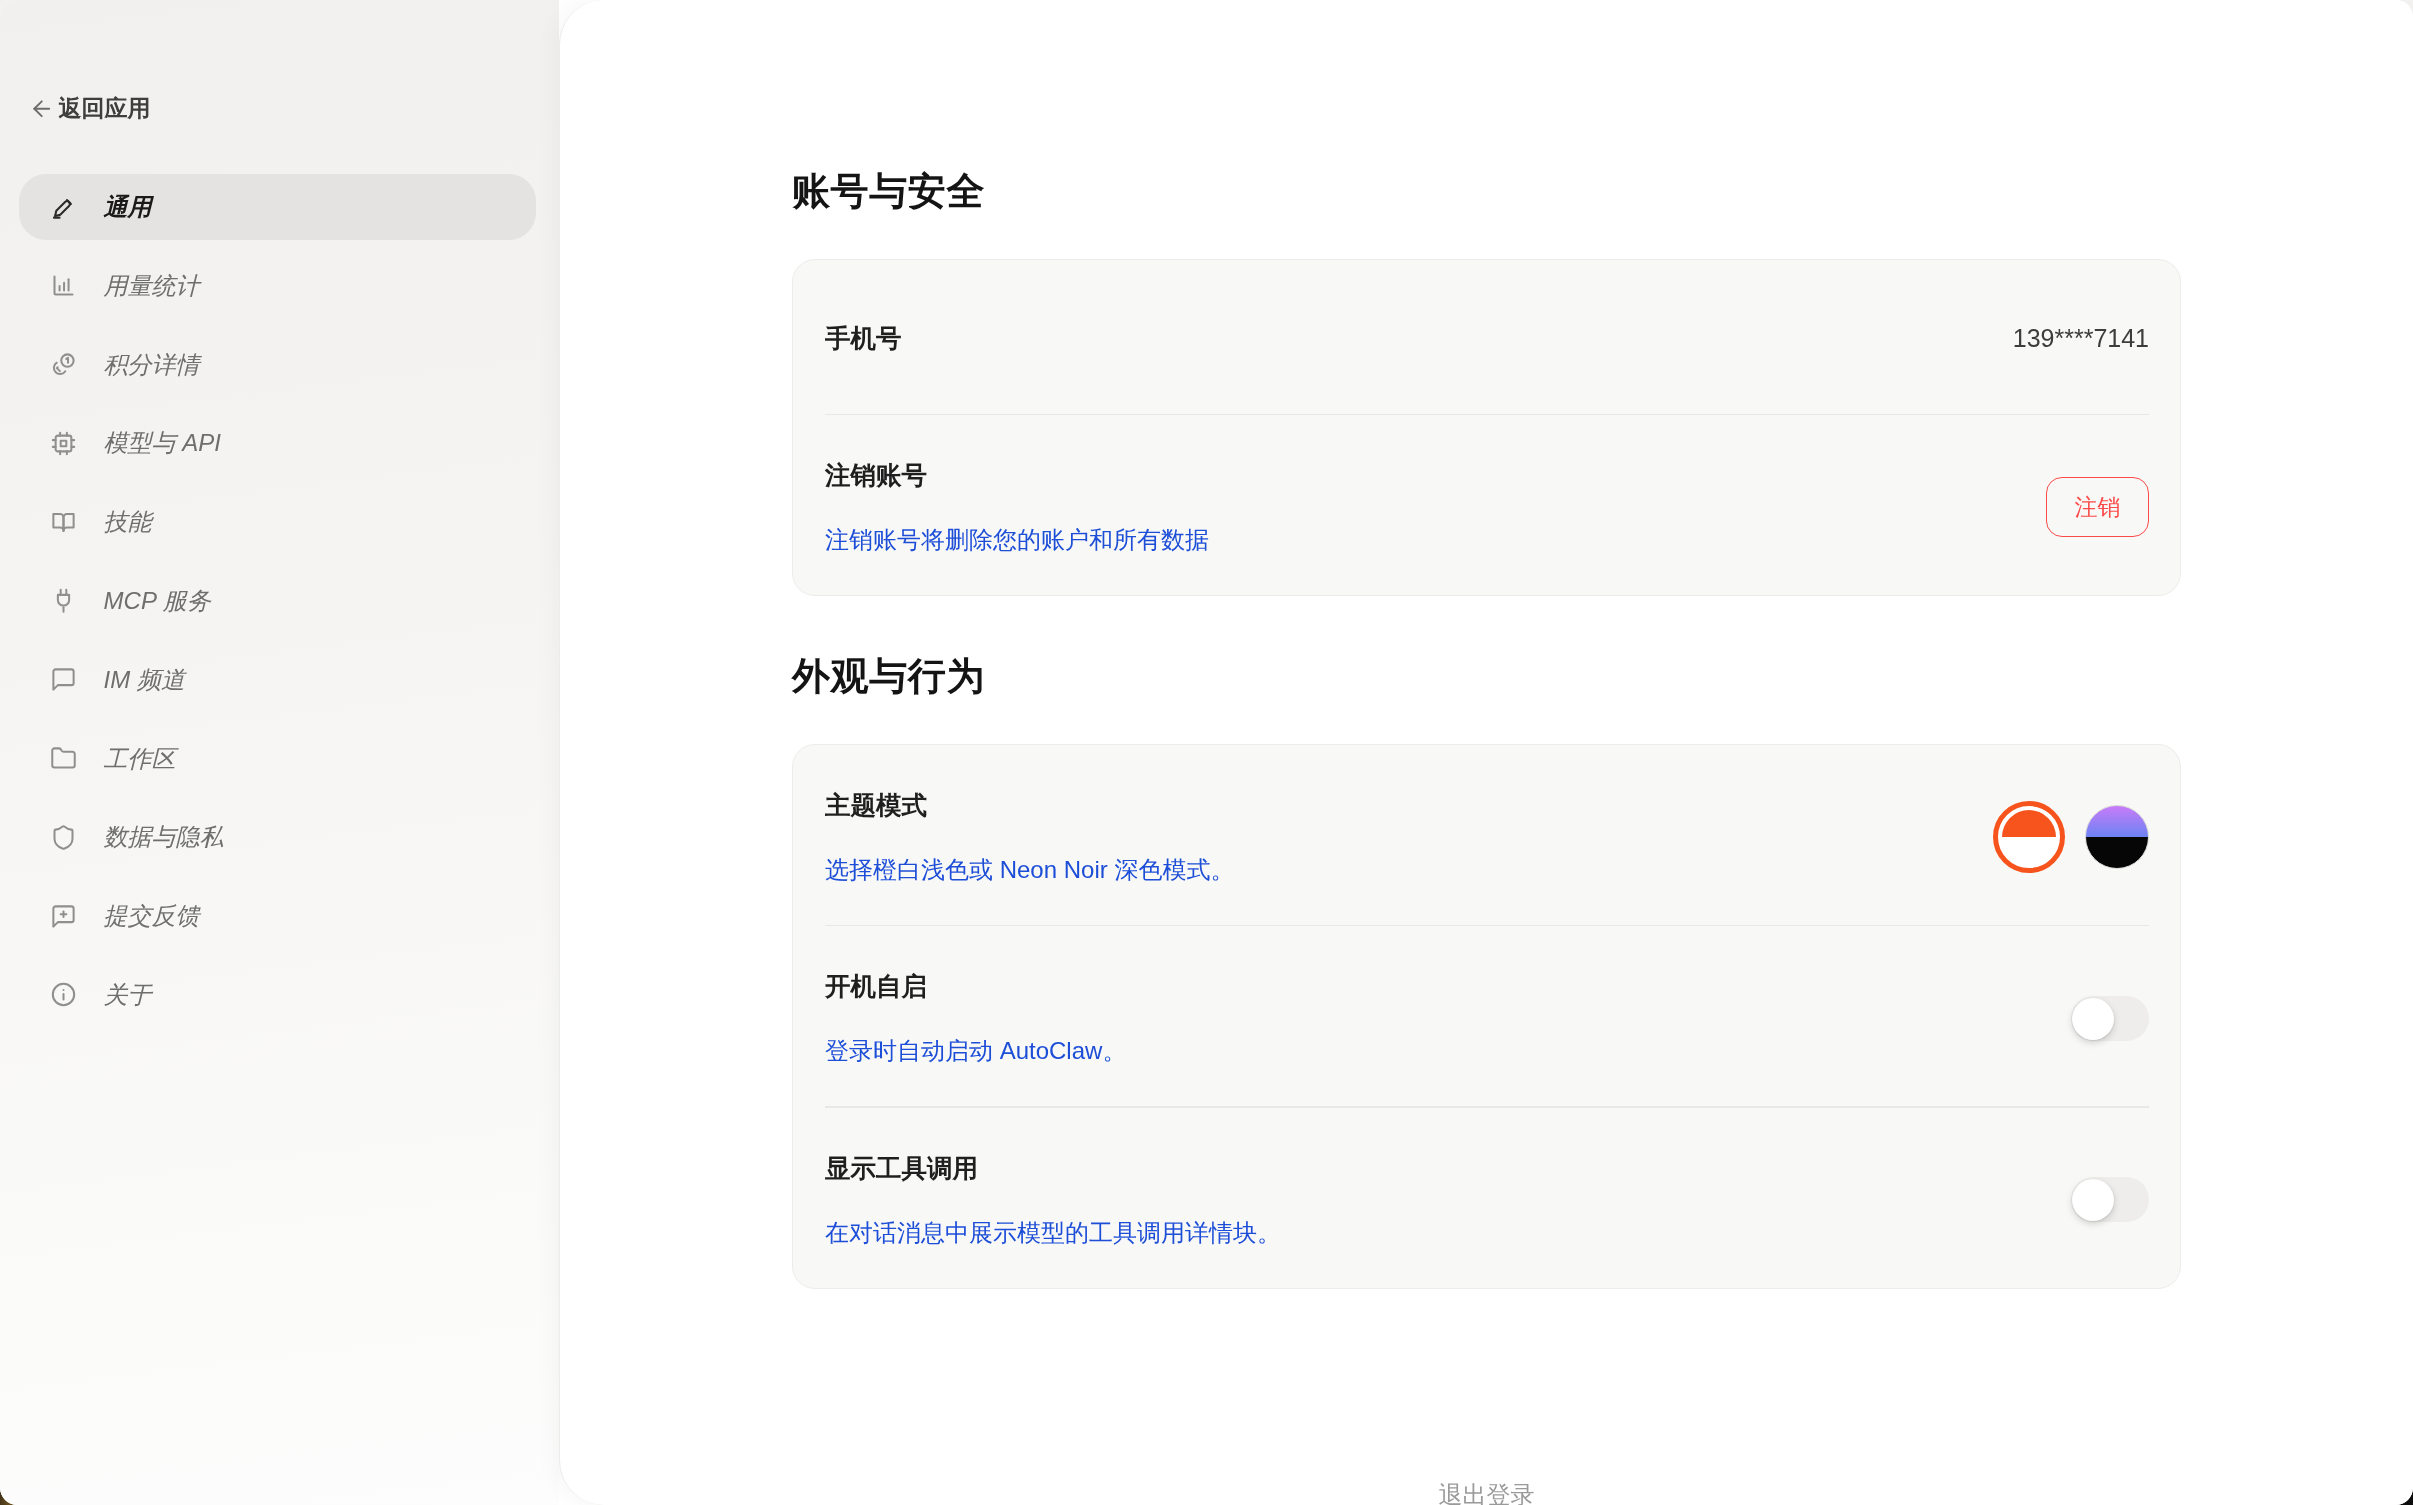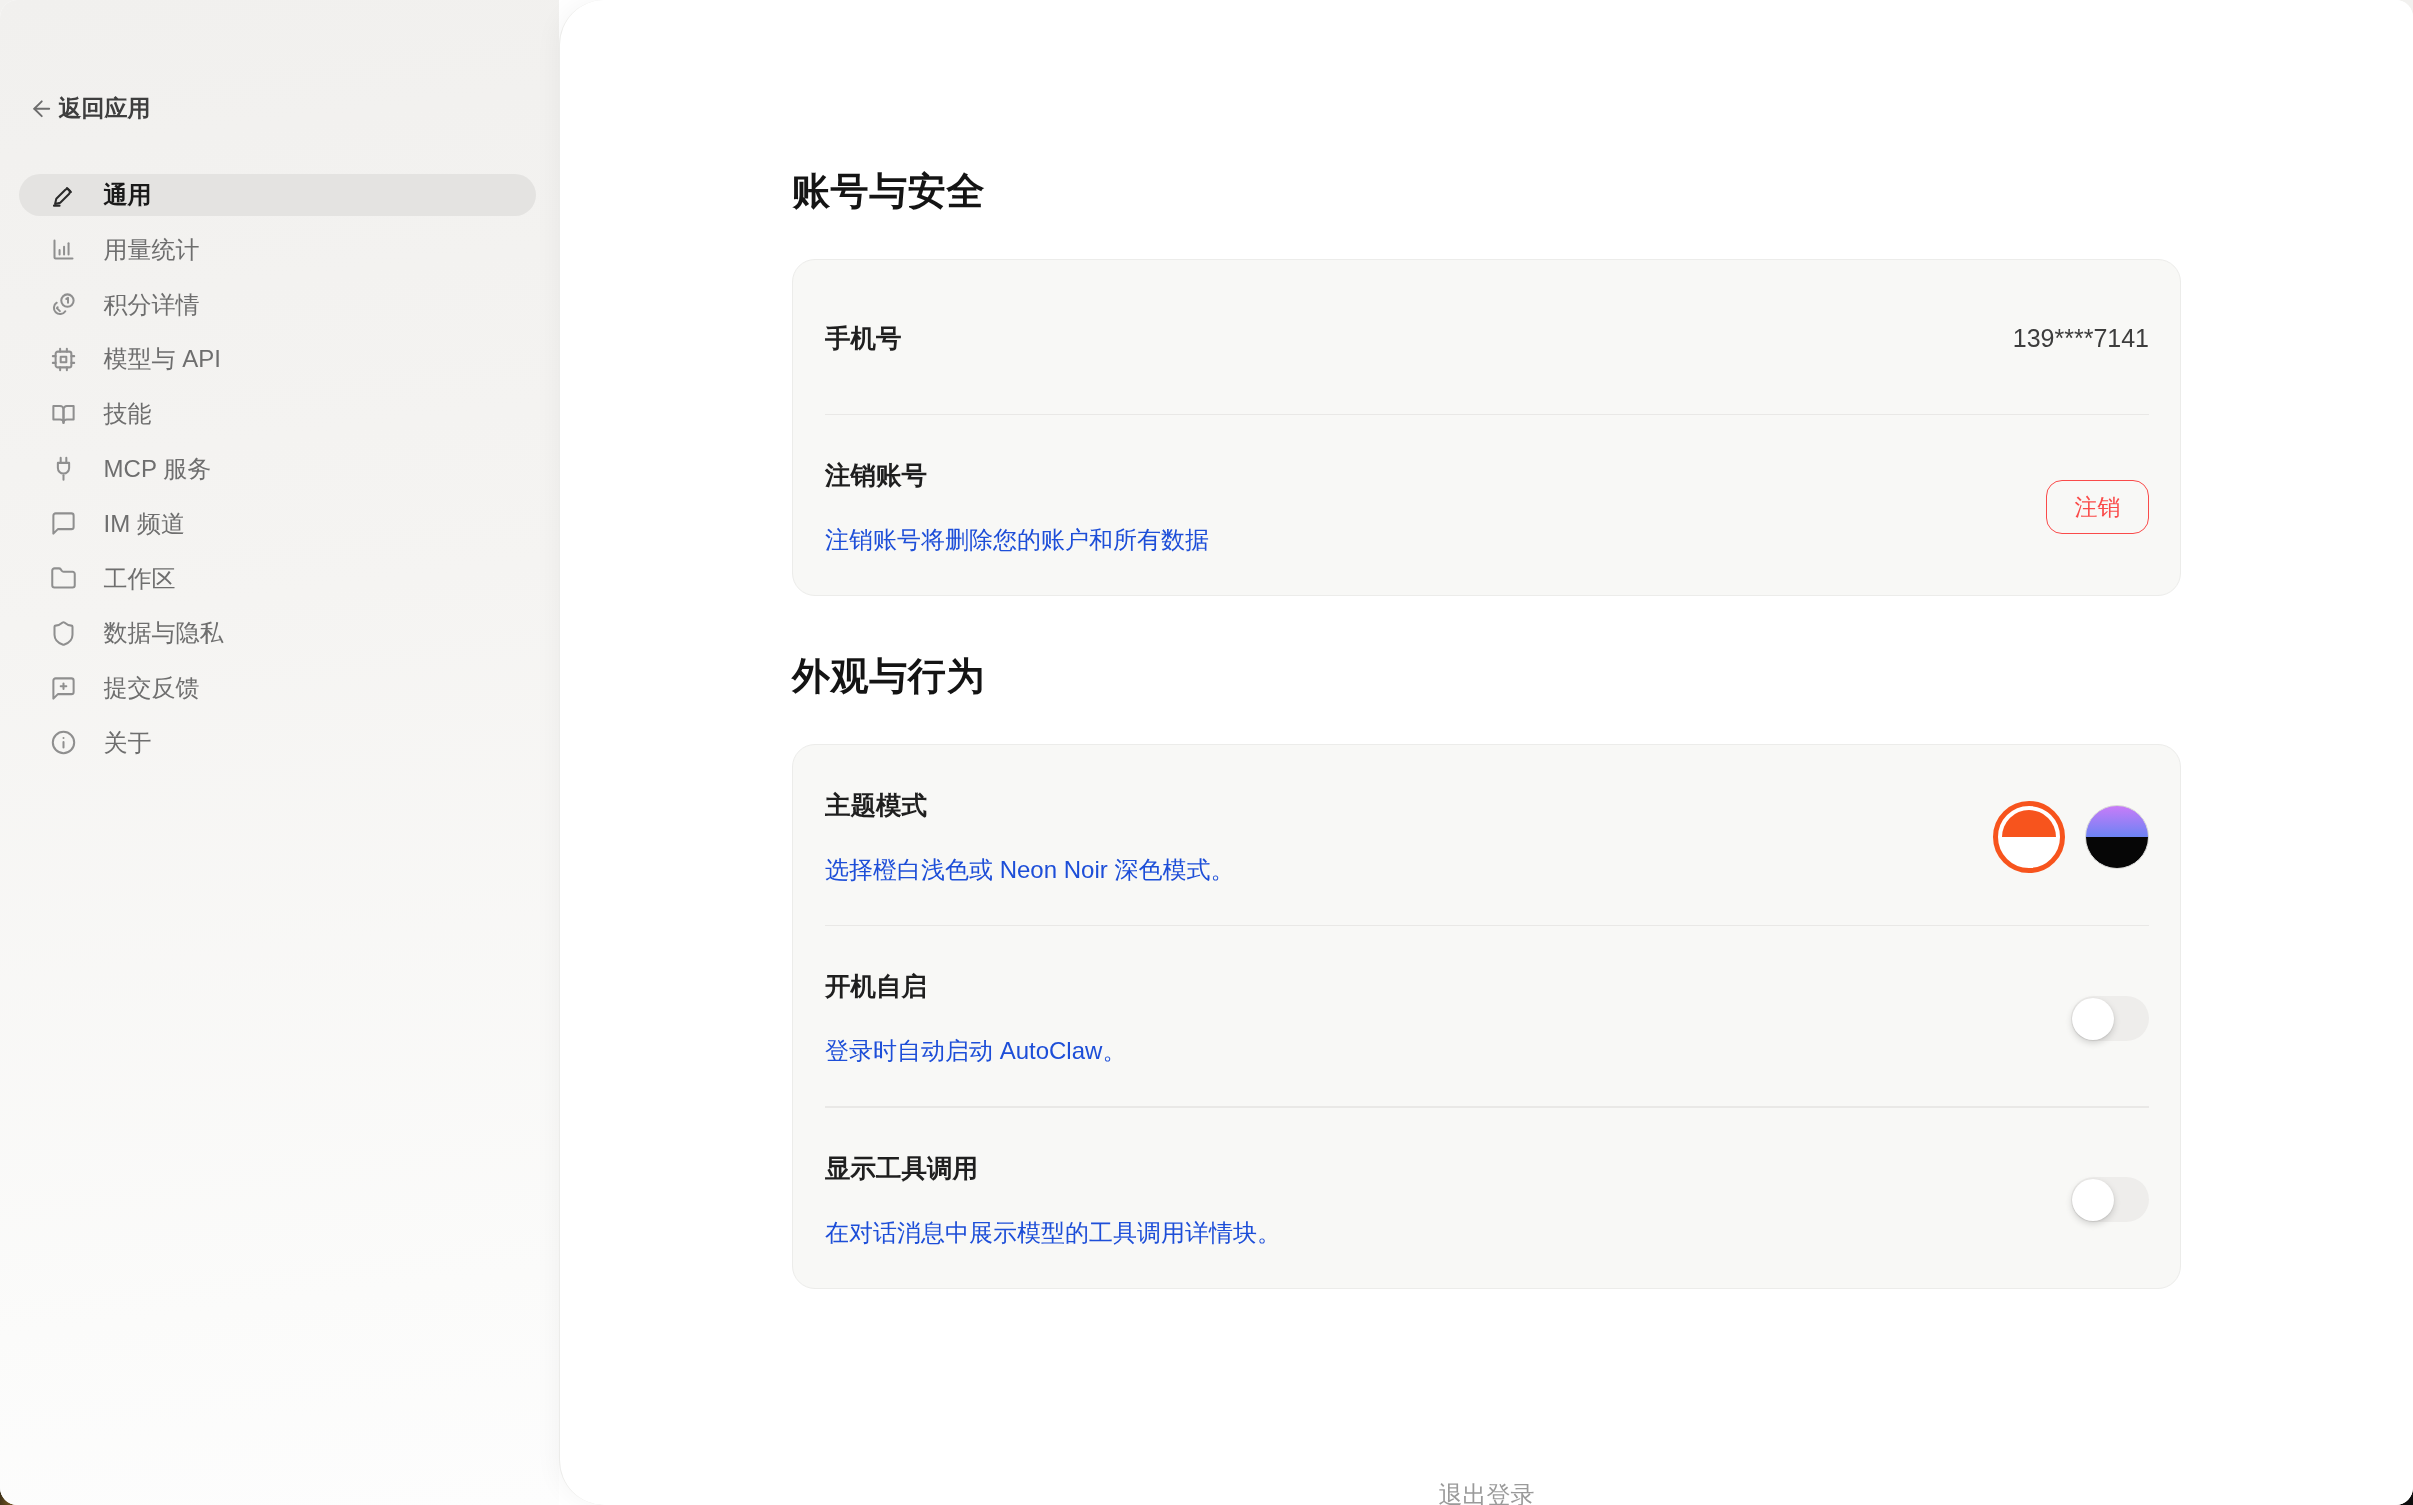--- a/index.html
+++ b/index.html
@@ -33,23 +33,23 @@
   }
   .back-row {
     display: flex; align-items: center; gap: 4px;
     margin-left: 29px; cursor: default;
     color: #3e3e3e; font-size: 23px; font-weight: 700;
   }
   .back-row .icon { width: 25.5px; height: 25.5px; color: #6d6d6d; }
   .nav { margin-top: 50px; padding: 0 23px 0 18.6px; }
   .nav-item {
     display: flex; align-items: center; gap: 27px;
-    height: 42px; padding-left: 31px; margin-bottom: 12.8px;
+    height: 66px; padding-left: 31px; margin-bottom: 12.8px;
     border-radius: 27px;
-    font-size: 24px; color: #6e6e6e;
+    font-size: 24px; color: #6e6e6e; font-style: italic;
   }
   .nav-item .icon { width: 27px; height: 27px; color: #8f8f8f; flex: 0 0 27px; }
   .nav-item.active { background: #e4e3e1; color: #1a1a1a; font-weight: 700; }
   .nav-item.active .icon { color: #2a2a2a; }
   .icon svg { width: 100%; height: 100%; display: block; }
 
   
   .main {
     flex: 1; background: #ffffff;
     border-radius: 45px 0 0 45px;
@@ -68,21 +68,21 @@
   }
   .divider { height: 1.2px; background: #e9e8e6; margin: 0 31px 0 32px; }
 
   .row { padding: 43px 31px 39px 32px; display: flex; justify-content: space-between; align-items: center; gap: 54px; }
   .row.single { padding: 61px 31px 58px 32px; }
   .row-label { font-size: 25.5px; font-weight: 600; color: #1f1f1f; }
   .row-desc  { font-size: 24px; color: #1d4ed8; margin-top: 31px; }
   .row-value { font-size: 25px; color: #3d3d3d; margin-left: 12px; }
 
   .danger-btn {
-    min-width: 103px; height: 54px; padding: 0 25.5px;
+    min-width: 103px; height: 60px; padding: 0 25.5px;
     border: 1.7px solid var(--danger); border-radius: 16px;
     background: transparent; color: var(--danger);
     font-size: 23px; font-family: inherit; cursor: pointer;
     display: inline-flex; align-items: center; justify-content: center;
     flex: 0 0 auto;
   }
 
   .swatches { display: flex; align-items: center; gap: 20px; flex: 0 0 auto; }
   .swatch-light {
     width: 72px; height: 72px; border-radius: 50%;

